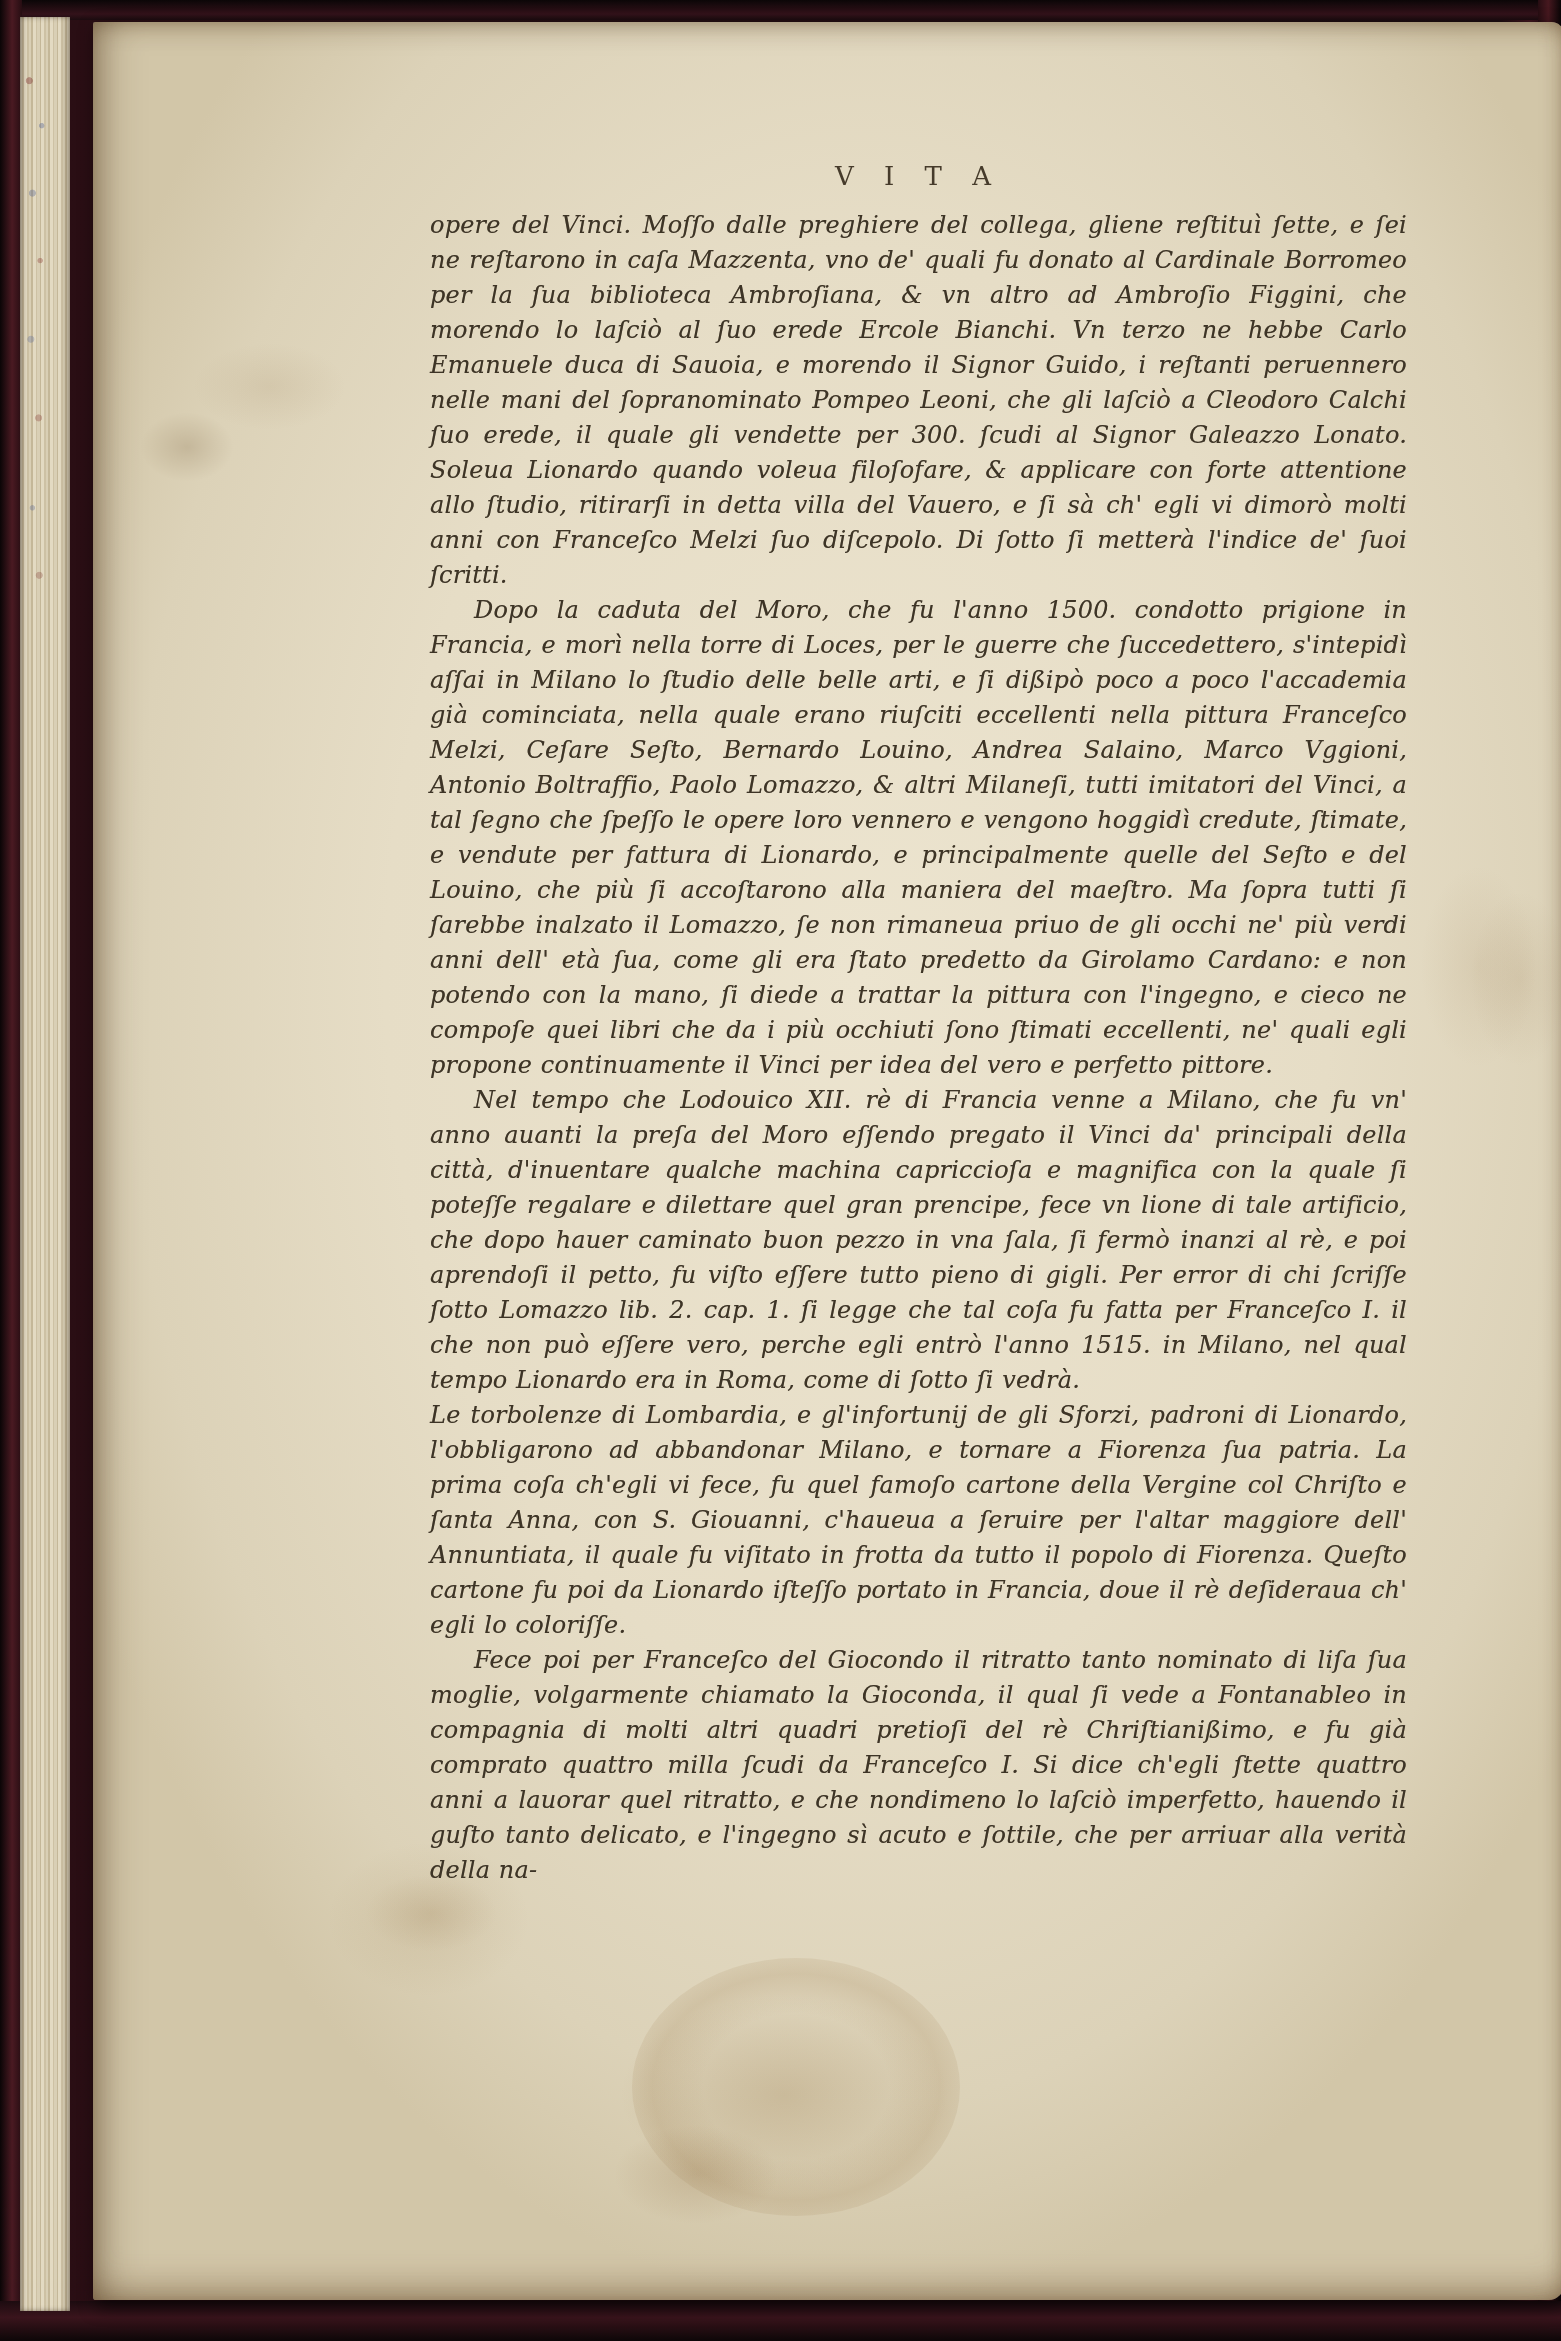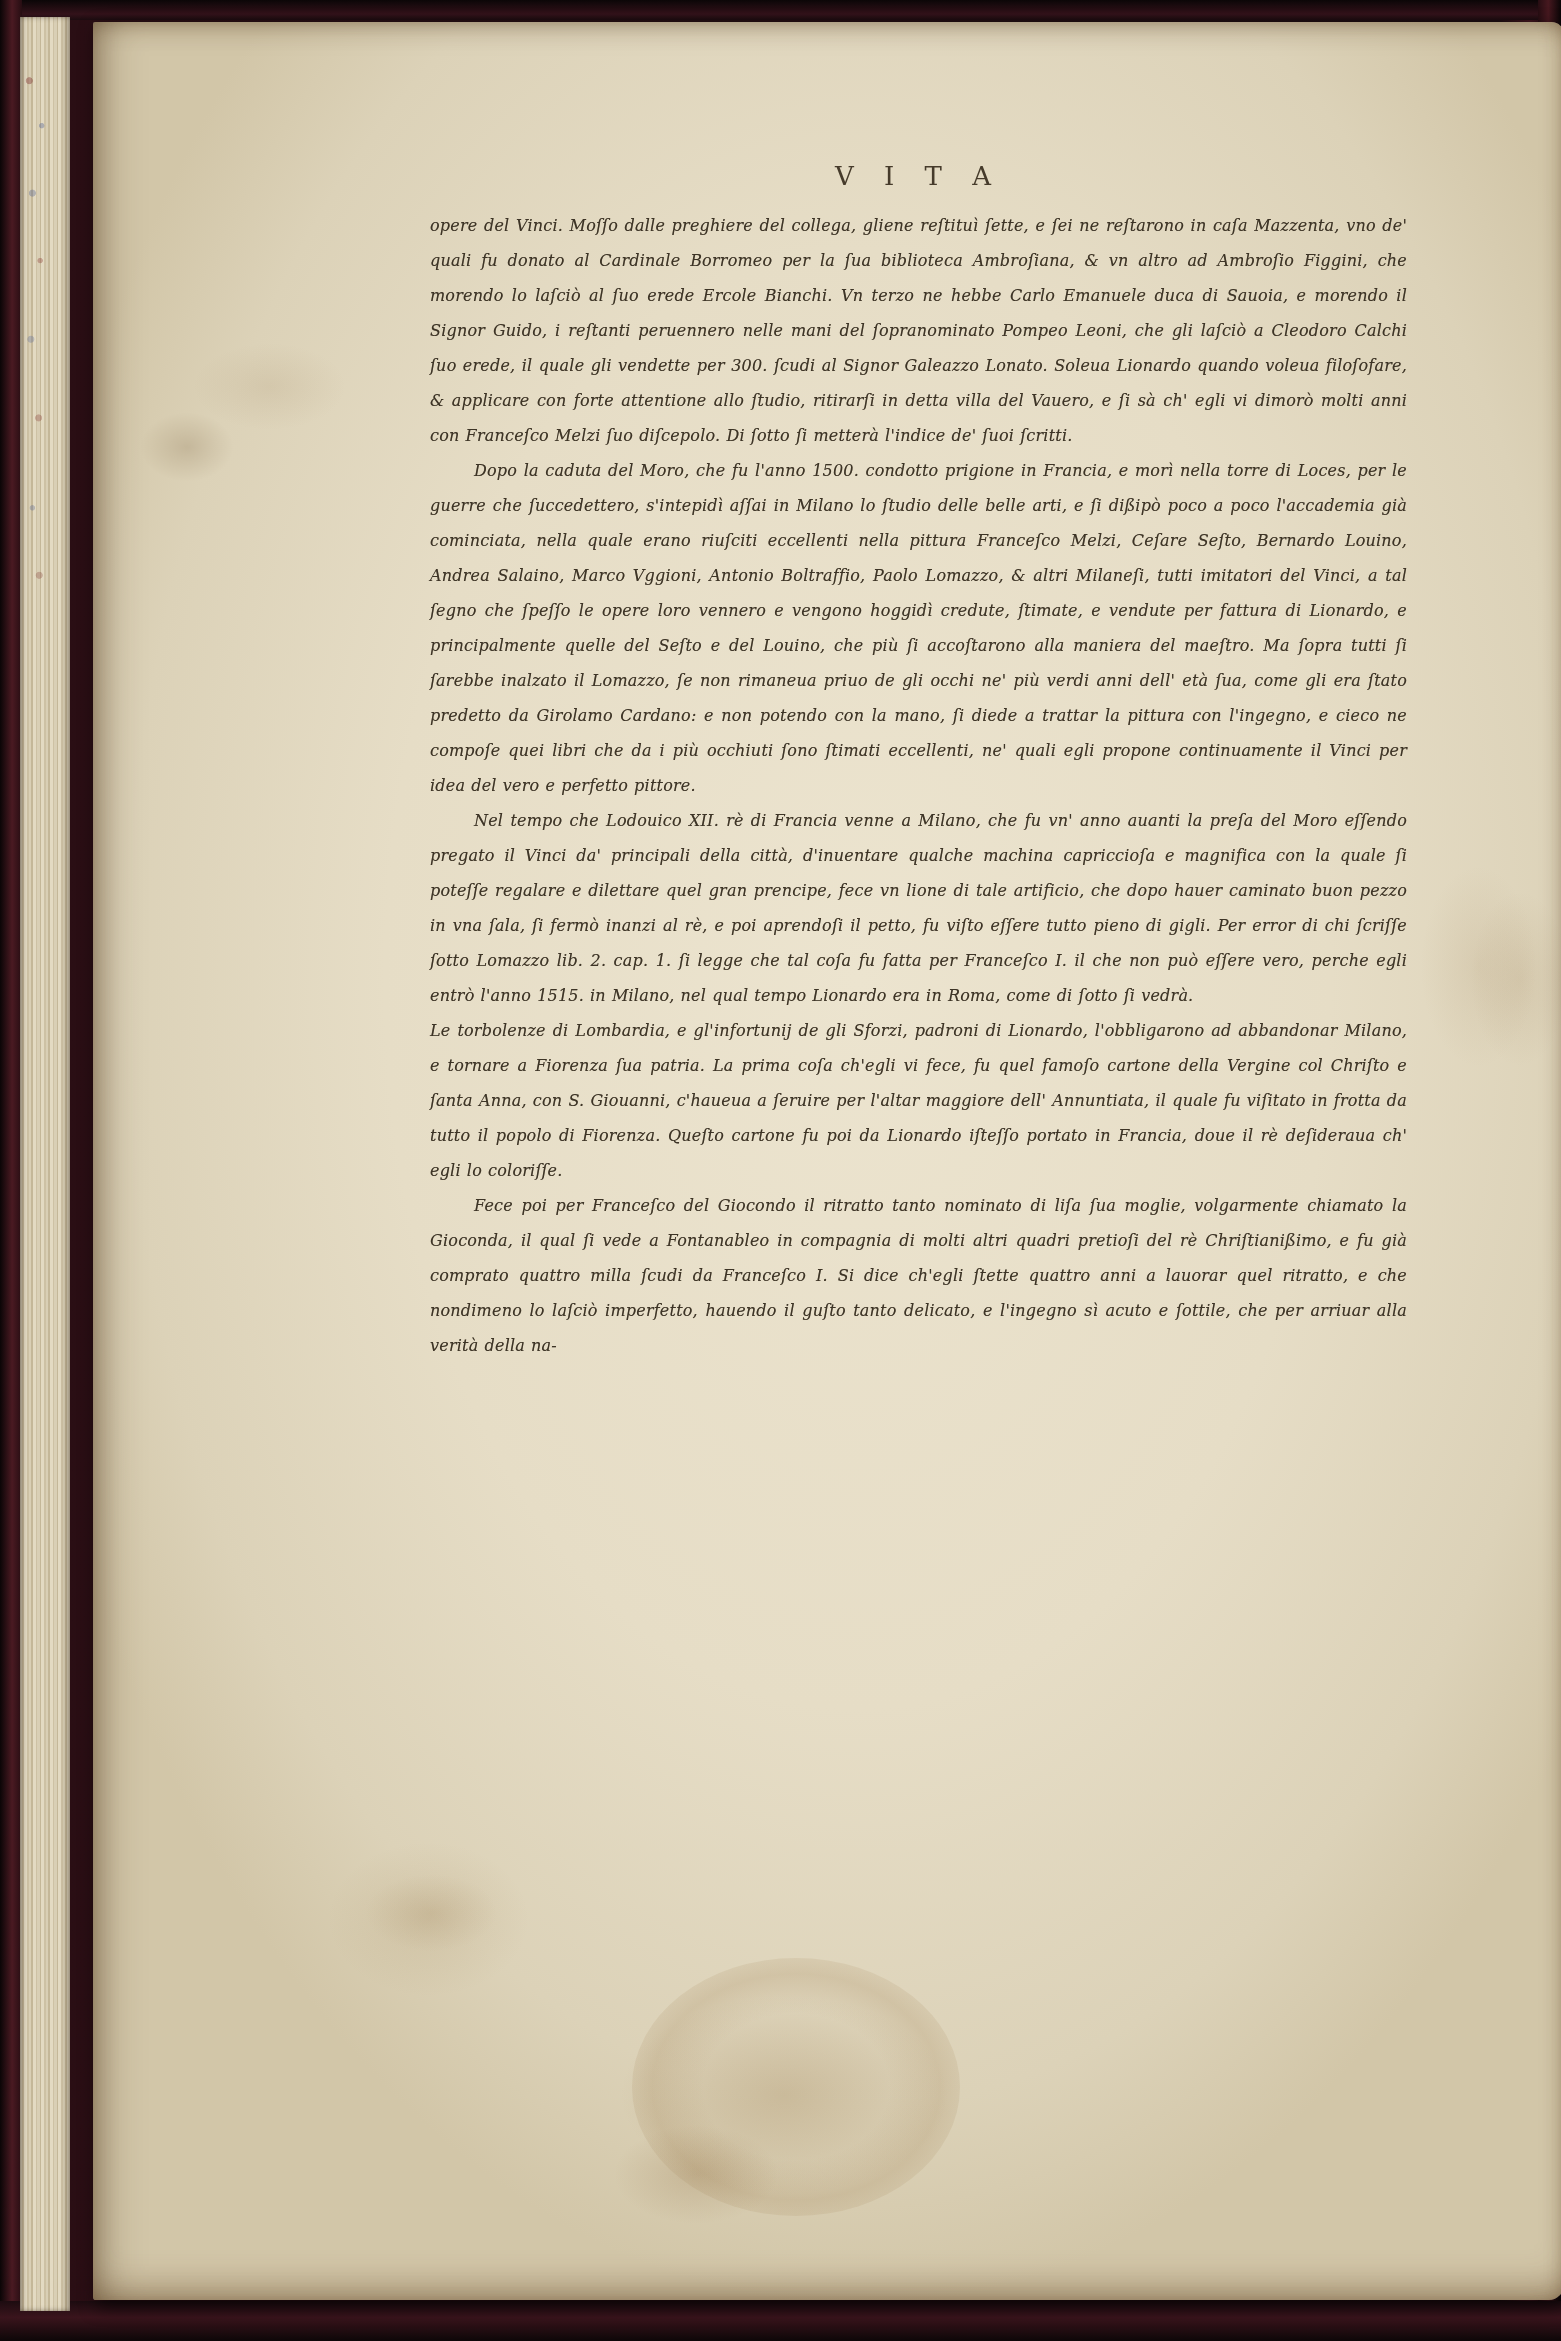--- a/index.html
+++ b/index.html
@@ -83,21 +83,21 @@
     text-align:center;
     font-size:26px;
     letter-spacing:11px;
     font-style:normal;
     color:#463b2b;
     margin:0 0 17px 0;
   }
   .body-text p{
     margin:0;
     font-style:italic;
-    font-size:16px;
+    font-size:24px;
     line-height:35px;
     text-align:justify;
     letter-spacing:0.2px;
     word-spacing:0.8px;
     color:#3d3426;
     text-shadow:0 0 0.5px rgba(61,52,38,.45);
   }
   .body-text p.ind{text-indent:44px;}
 </style>
 </head>

